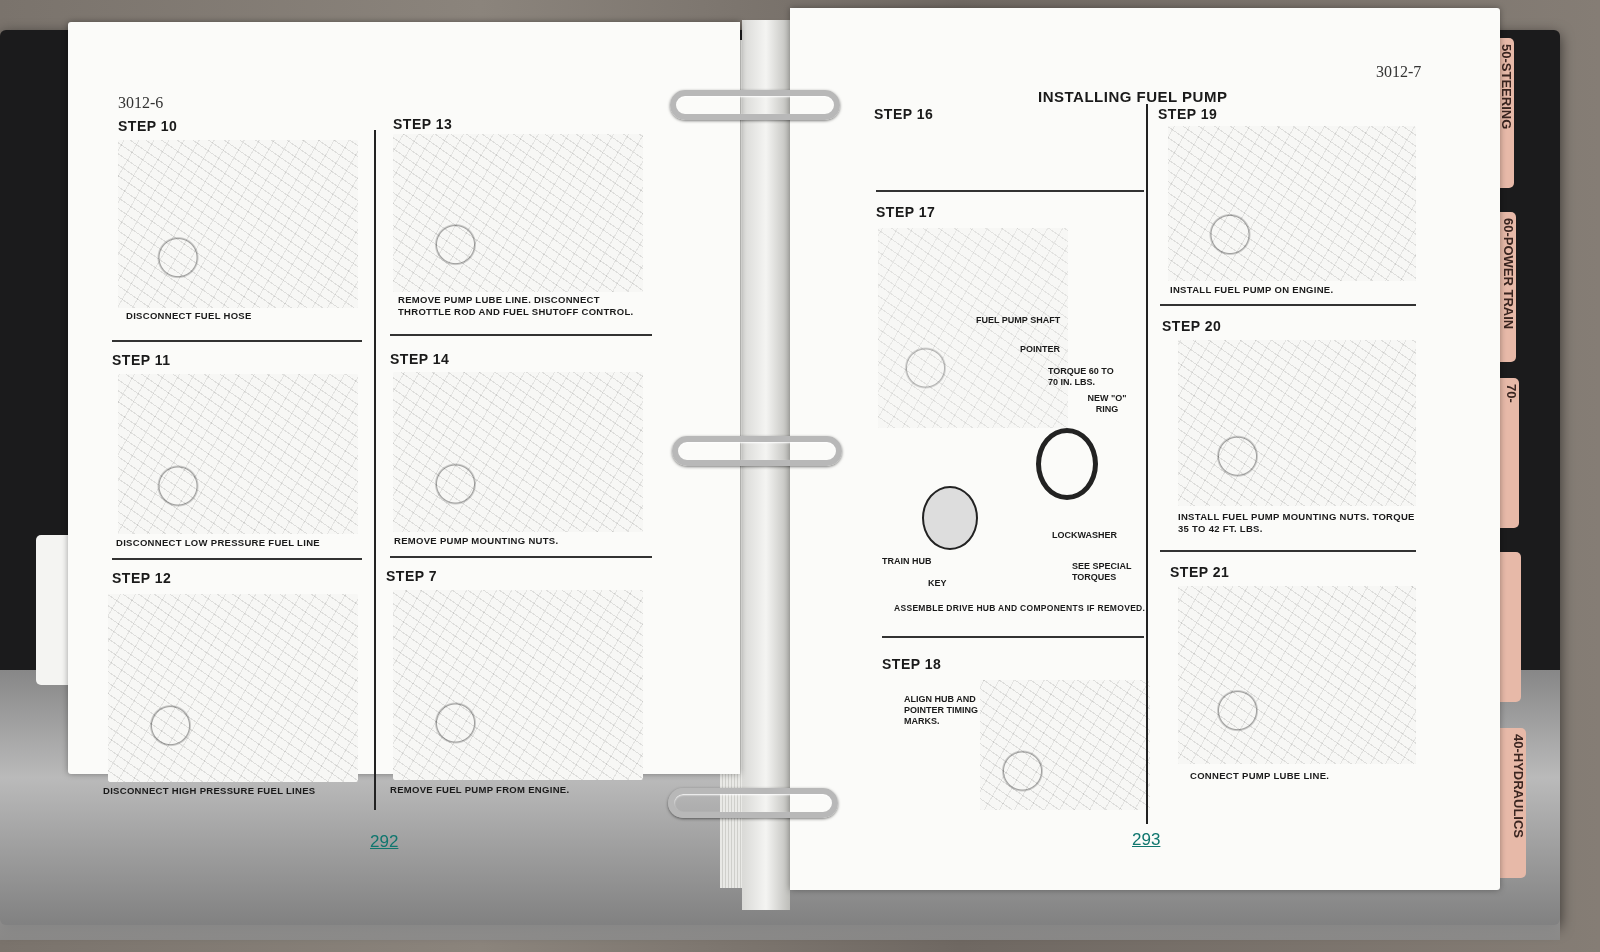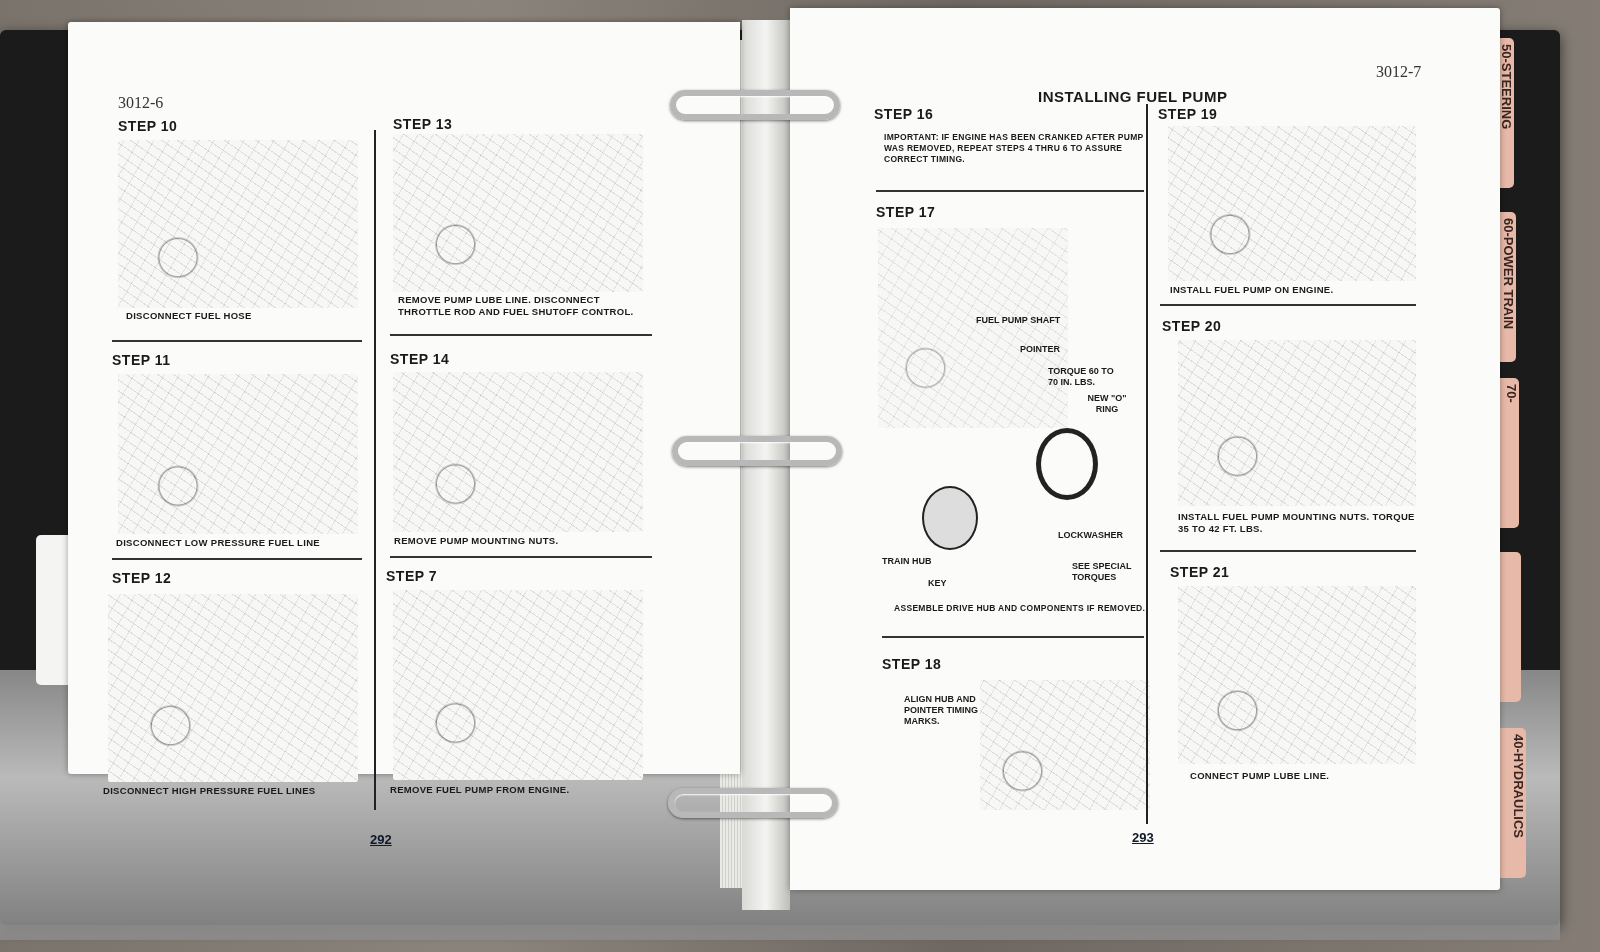--- a/index.html
+++ b/index.html
@@ -40,21 +40,21 @@
     position:absolute; border-radius:2px;
     background:
       repeating-linear-gradient(35deg, rgba(0,0,0,.10) 0 1px, transparent 1px 9px),
       repeating-linear-gradient(-60deg, rgba(0,0,0,.08) 0 1px, transparent 1px 13px),
       radial-gradient(circle at 25% 70%, transparent 18px, rgba(0,0,0,.35) 19px, transparent 21px),
       #f7f7f5;
   }
   .vline { position:absolute; width:2px; background:#222; }
   .hline { position:absolute; height:1.5px; background:#333; }
   .heading { position:absolute; font-weight:bold; font-size:15px; letter-spacing:.5px; }
-  .pagenum { position:absolute; font-size:13px; color:#0f172a; text-decoration: underline; font-weight: bold; }
+  .pagenum { position:absolute; font-size:17px; color:#0f766e; text-decoration: underline; }
   .tab {
     position:absolute; width:26px; background:#e7b9a8; border-radius:0 5px 5px 0;
     writing-mode: vertical-rl; font-weight:bold; font-size:13px; color:#3a2520;
     padding-top:6px; overflow:hidden; white-space:nowrap;
   }
   .tab.left-tab { background:#f4f4f2; border-radius:5px 0 0 5px; writing-mode:horizontal-tb; }
 </style>
 </head>
 <body>
 
@@ -106,34 +106,33 @@
   <div class="caption" style="left:322px; top:762px; width:260px;">REMOVE FUEL PUMP FROM ENGINE.</div>
 
   <div class="pagenum" style="left:302px; top:810px;">292</div>
 </div>
 
 <div class="page right">
   <div class="pg-id" style="left:586px; top:55px;">3012-7</div>
   <div class="heading" style="left:248px; top:80px;text-align:right;">INSTALLING FUEL PUMP</div>
 
   <div class="step-title" style="left:84px; top:98px;">STEP 16</div>
-  <div class="caption" style="left:94px; top:124px; width:262px; font-size:8.5px; line-height:11px;">IMPORTANT: IF ENGINE HAS BEEN CRANKED AFTER PUMP WAS REMOVED, REPEAT STEPS 4 THRU 6 TO ASSURE CORRECT TIMING.</div>
   <div class="hline" style="left:86px; top:182px; width:268px;"></div>
 
   <div class="step-title" style="left:86px; top:196px;">STEP 17</div>
   <div class="illus" style="left:88px; top:220px; width:190px; height:200px; opacity:.8;"></div>
   <div class="label" style="left:186px; top:307px;">FUEL PUMP SHAFT</div>
   <div class="label" style="left:230px; top:336px;">POINTER</div>
   <div class="label" style="left:258px; top:358px; width:78px;">TORQUE 60 TO 70 IN. LBS.</div>
   <div class="label" style="left:292px; top:385px; width:50px; text-align:center;">NEW "O" RING</div>
   <div style="position:absolute; left:246px; top:420px; width:62px; height:72px; border:5px solid #222; border-radius:50%;"></div>
   <div style="position:absolute; left:132px; top:478px; width:56px; height:64px; border:2px solid #222; border-radius:50%; background:#ddd;"></div>
   <div class="label" style="left:92px; top:548px;">TRAIN HUB</div>
   <div class="label" style="left:138px; top:570px;">KEY</div>
-  <div class="label" style="left:268px; top:522px;">LOCKWASHER</div>
+  <div class="label" style="left:262px; top:522px;">LOCKWASHER</div>
   <div class="label" style="left:282px; top:553px; width:70px;">SEE SPECIAL TORQUES</div>
   <div class="caption" style="left:104px; top:595px; width:262px; font-size:8.5px; line-height:11px;">ASSEMBLE DRIVE HUB AND COMPONENTS IF REMOVED.</div>
   <div class="hline" style="left:92px; top:628px; width:262px;"></div>
 
   <div class="step-title" style="left:92px; top:648px;">STEP 18</div>
   <div class="illus" style="left:190px; top:672px; width:170px; height:130px;"></div>
   <div class="label" style="left:114px; top:686px; width:96px;">ALIGN HUB AND POINTER TIMING MARKS.</div>
 
   <div class="vline" style="left:356px; top:96px; height:720px;"></div>
 

